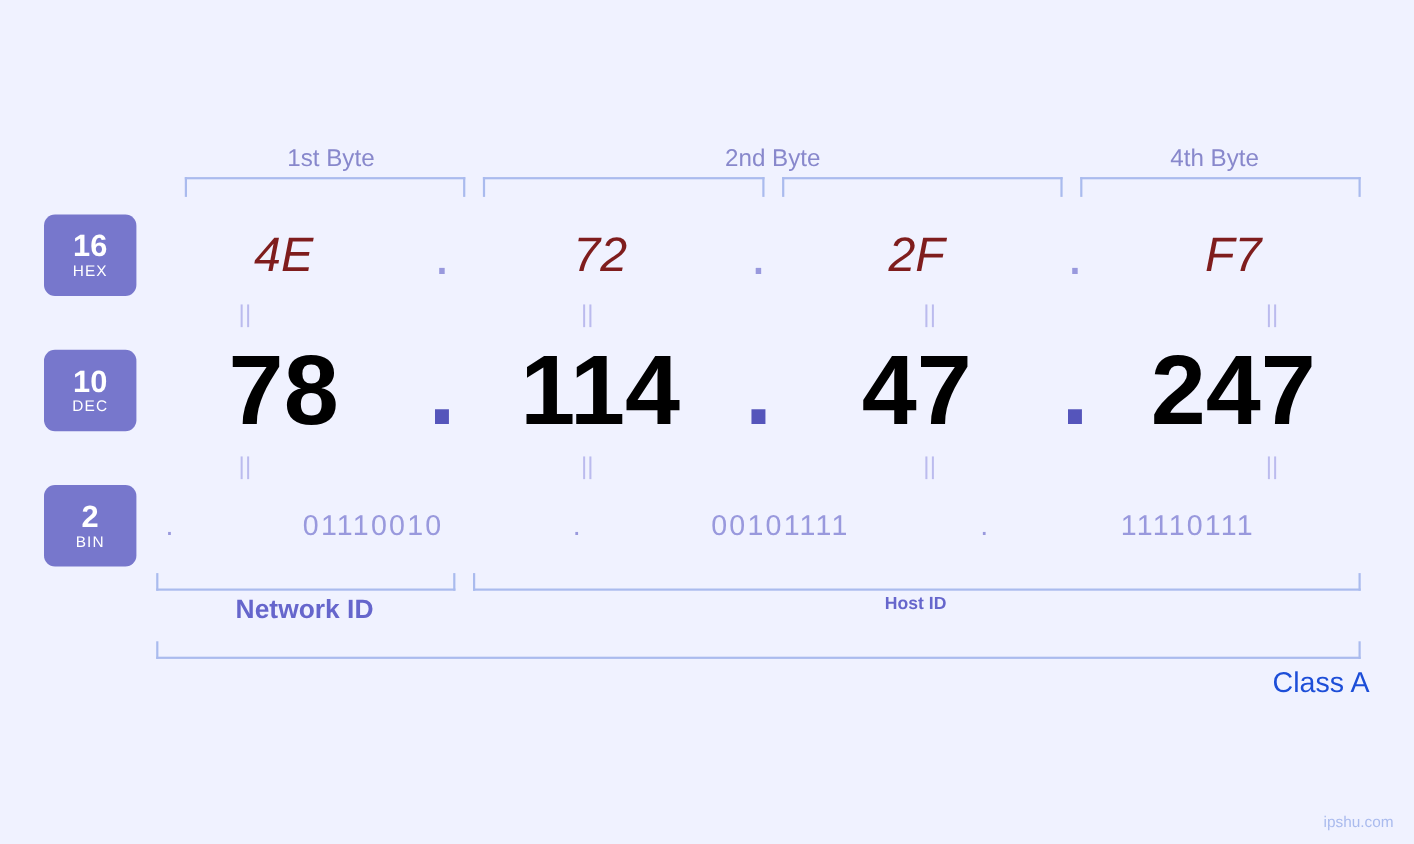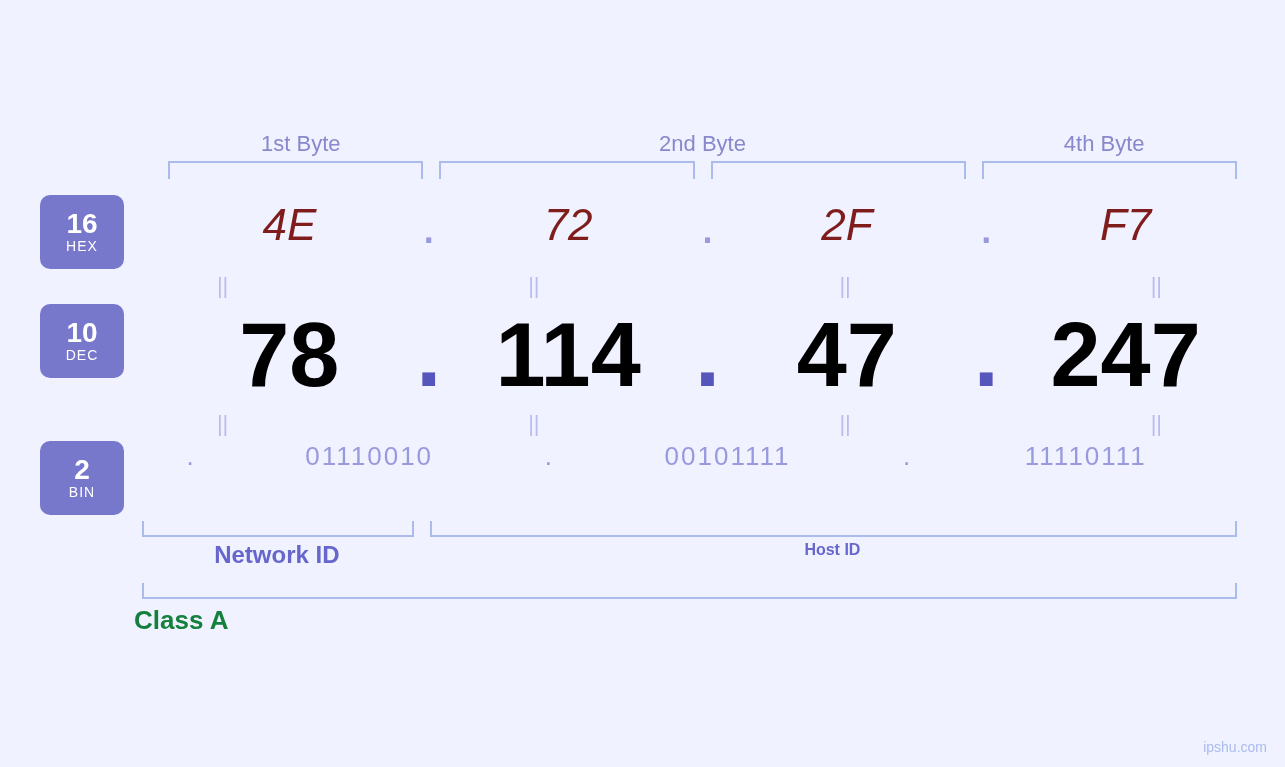--- a/index.html
+++ b/index.html
@@ -54,24 +54,23 @@
       height: 18px;
       border-top: 2px solid #aabbee;
       border-left: 2px solid #aabbee;
       border-right: 2px solid #aabbee;
       margin: 0 8px;
     }
 
     
     .number-row {
       display: flex;
-      align-items: flex-start;
+      align-items: center;
       width: 100%;
       margin: 0;
-      gap: 36px;
     }
 
     .base-badge {
       width: 84px;
       height: 74px;
       background: #7777cc;
       border-radius: 10px;
       display: flex;
       flex-direction: column;
       align-items: center;
@@ -229,24 +228,24 @@
 
     .class-bracket {
       height: 16px;
       border-bottom: 2px solid #aabbee;
       border-left: 2px solid #aabbee;
       border-right: 2px solid #aabbee;
       margin: 0 8px;
     }
 
     .class-label {
-      text-align: left;
-      color: #15803d;
+      text-align: right;
+      color: #1d4ed8;
       font-size: 26px;
-      font-weight: 700;
+      font-weight: 400;
       margin-top: 6px;
     }
 
     
     .watermark {
       position: absolute;
       bottom: 12px;
       right: 18px;
       color: #aabbee;
       font-size: 14px;

